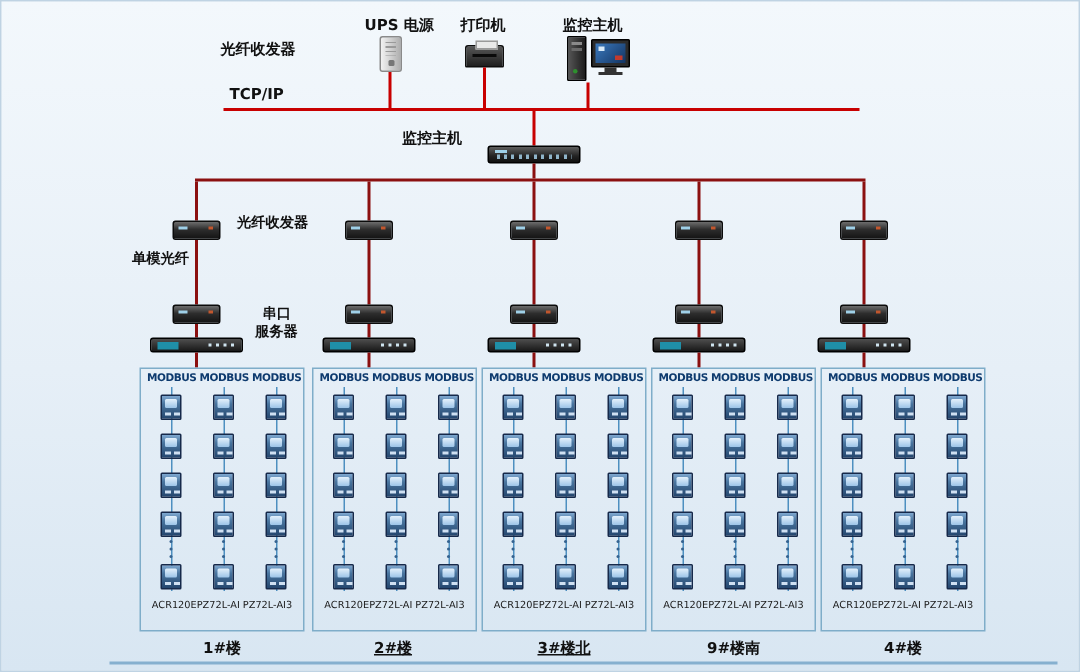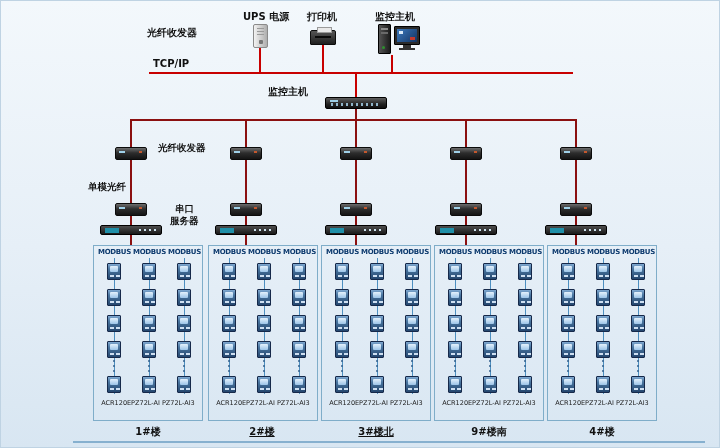--- a/index.html
+++ b/index.html
@@ -102,21 +102,21 @@
   <div class="lbl" style="left:152px;top:57px">TCP/IP</div>
   <div class="hline red" style="left:148px;top:71px;width:424px"></div>
   <div class="vline red" style="left:354px;top:73px;height:23px"></div>
 
   <div class="lbl" style="left:267px;top:84px">监控主机</div>
   <div class="switch" style="left:324px;top:96px"></div>
   <div class="vline dark" style="left:354px;top:108px;height:10px"></div>
   <div class="hline dark" style="left:129px;top:118px;width:447px"></div>
 
   <div class="lbl small" style="left:157px;top:141px">光纤收发器</div>
-  <div class="lbl small" style="left:87px;top:180px">单模光纤</div>
+  <div class="lbl small" style="left:87px;top:165px">单模光纤</div>
   <div class="lbl small" style="left:174px;top:202px">串口</div>
   <div class="lbl small" style="left:169px;top:214px">服务器</div>
 
   <div class="frameline"></div>
 <div class="vline dark" style="left: 129px; top: 120px; height: 26px;"></div>
     <div class="transceiver" style="left: 114px; top: 146px;"></div>
     <div class="vline dark" style="left: 129px; top: 159px; height: 43px;"></div>
     <div class="transceiver" style="left: 114px; top: 202px;"></div>
     <div class="vline dark" style="left: 129px; top: 215px; height: 9px;"></div>
     <div class="serial" style="left: 99px; top: 224px;"></div>

